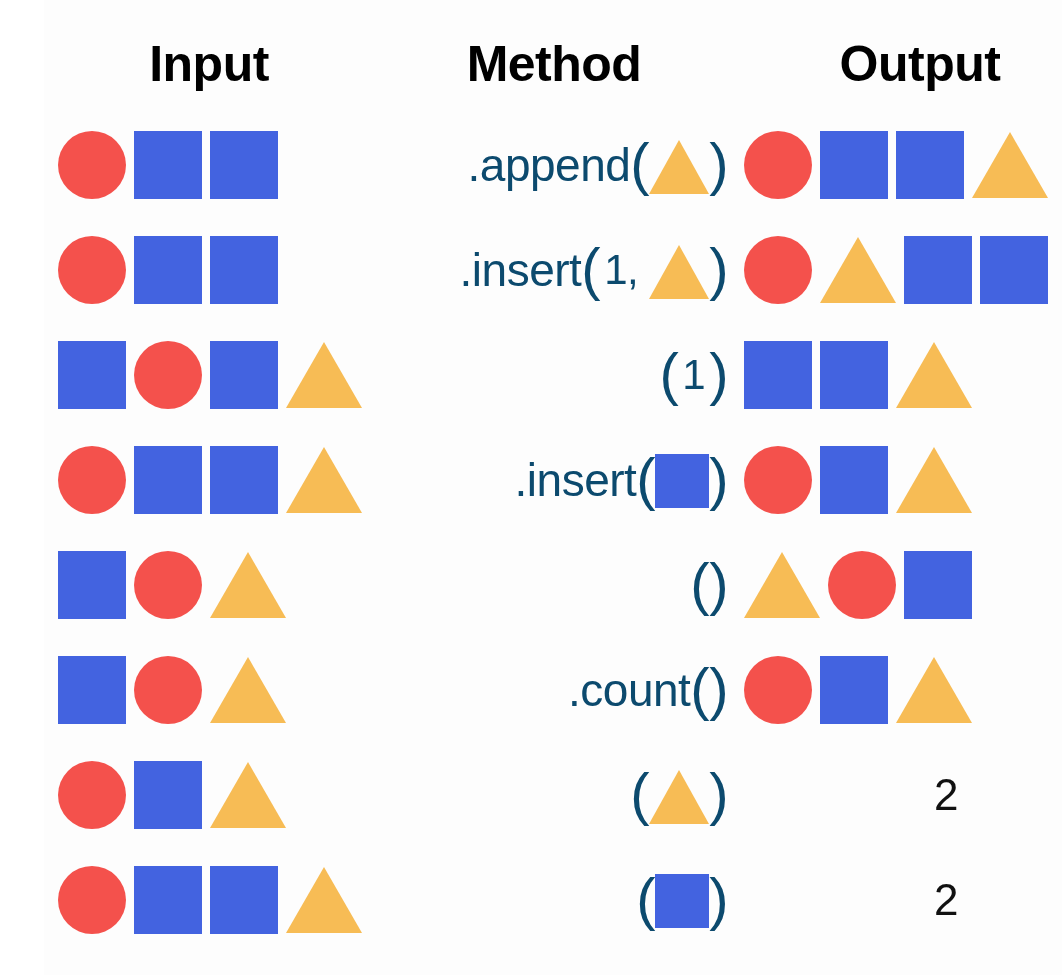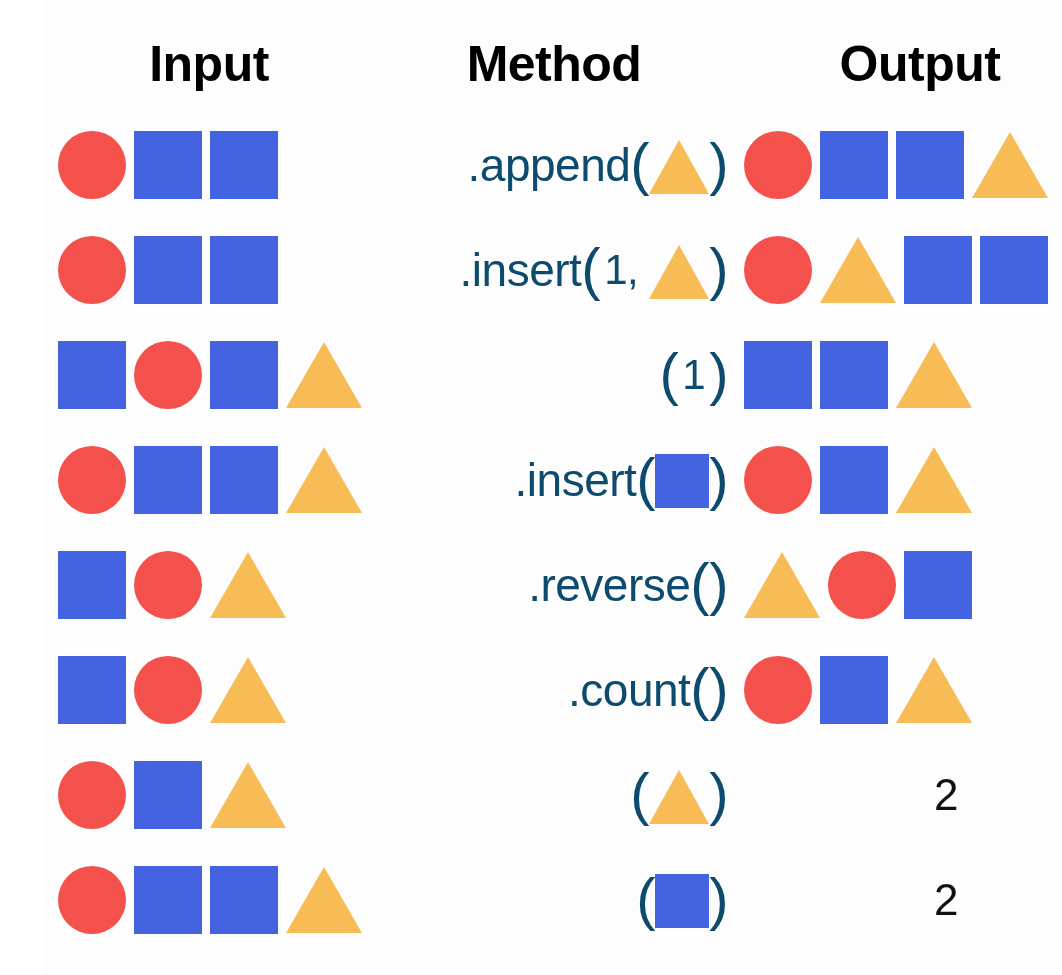--- a/index.html
+++ b/index.html
@@ -263,21 +263,20 @@
         </div>
       </div>
       <div class="row">
         <div class="cell cell-input">
           <span class="shape square"></span>
           <span class="shape circle"></span>
           <span class="shape triangle"></span>
         </div>
         <div class="cell cell-method">
           <div class="method-text">
-            <span class="method-name">.reverse</span>
             <span class="paren">(</span>
             <span class="paren">)</span>
           </div>
         </div>
         <div class="cell cell-output">
           <span class="shape triangle"></span>
           <span class="shape circle"></span>
           <span class="shape square"></span>
         </div>
       </div>

